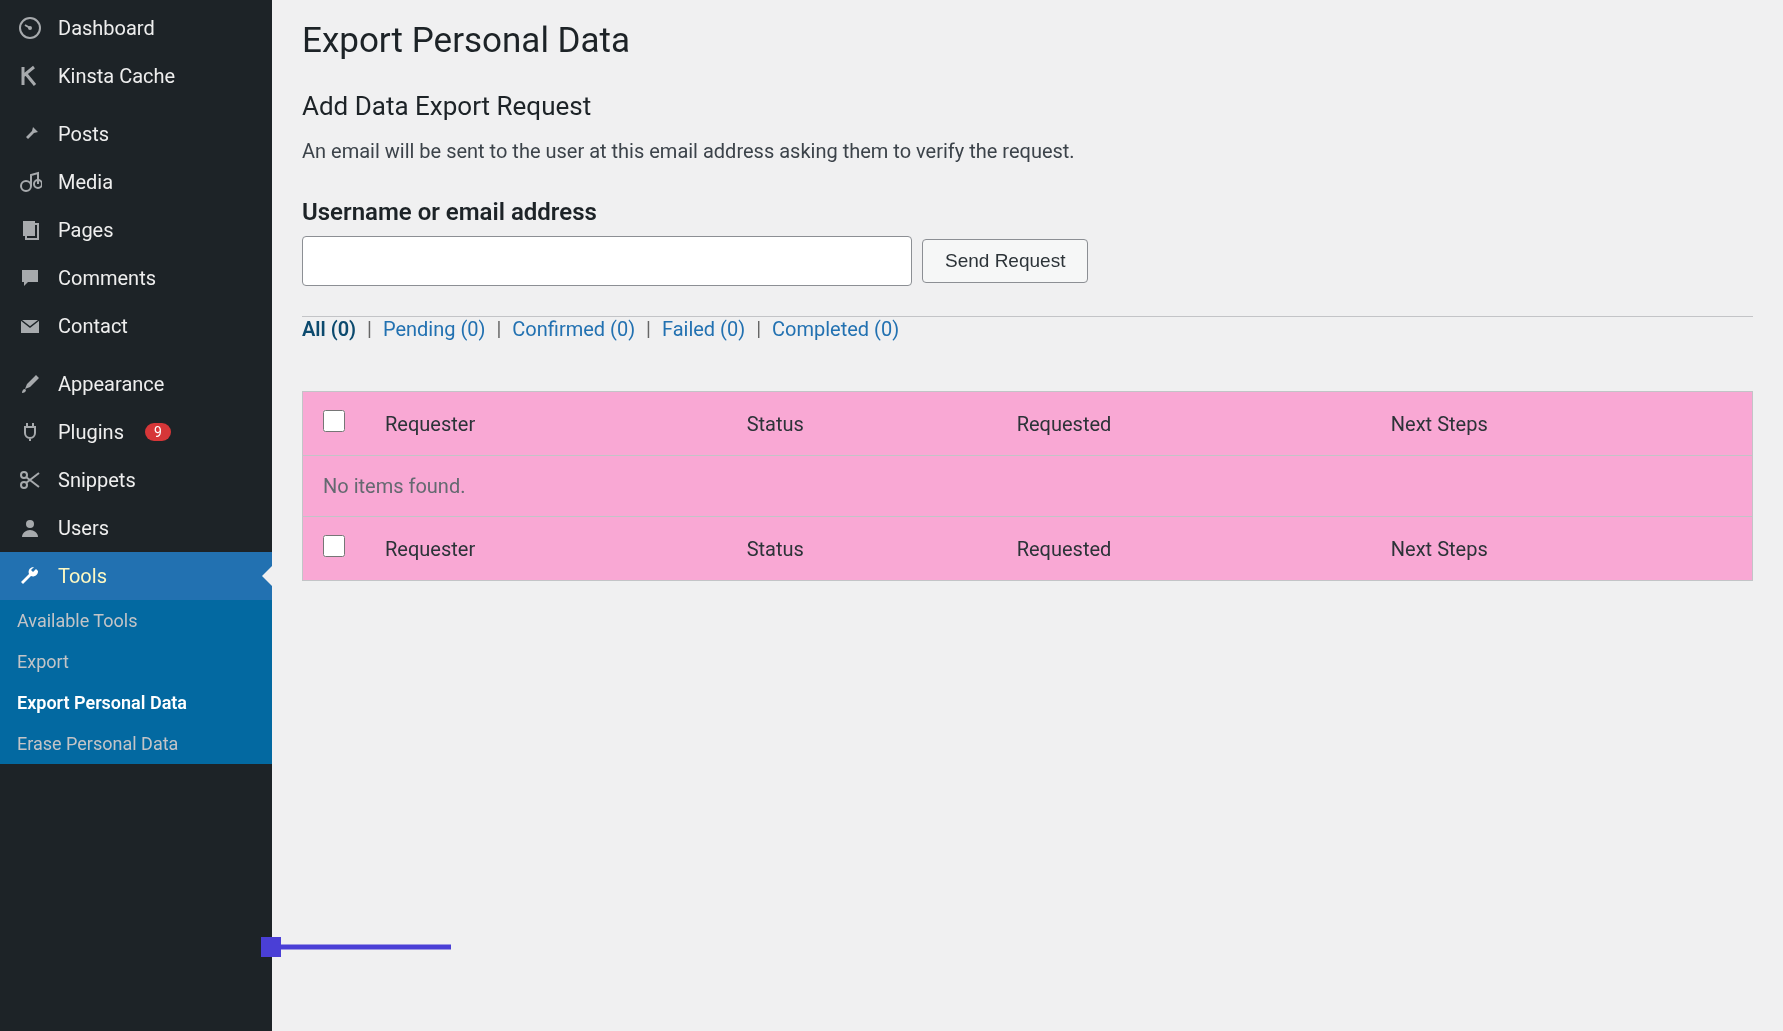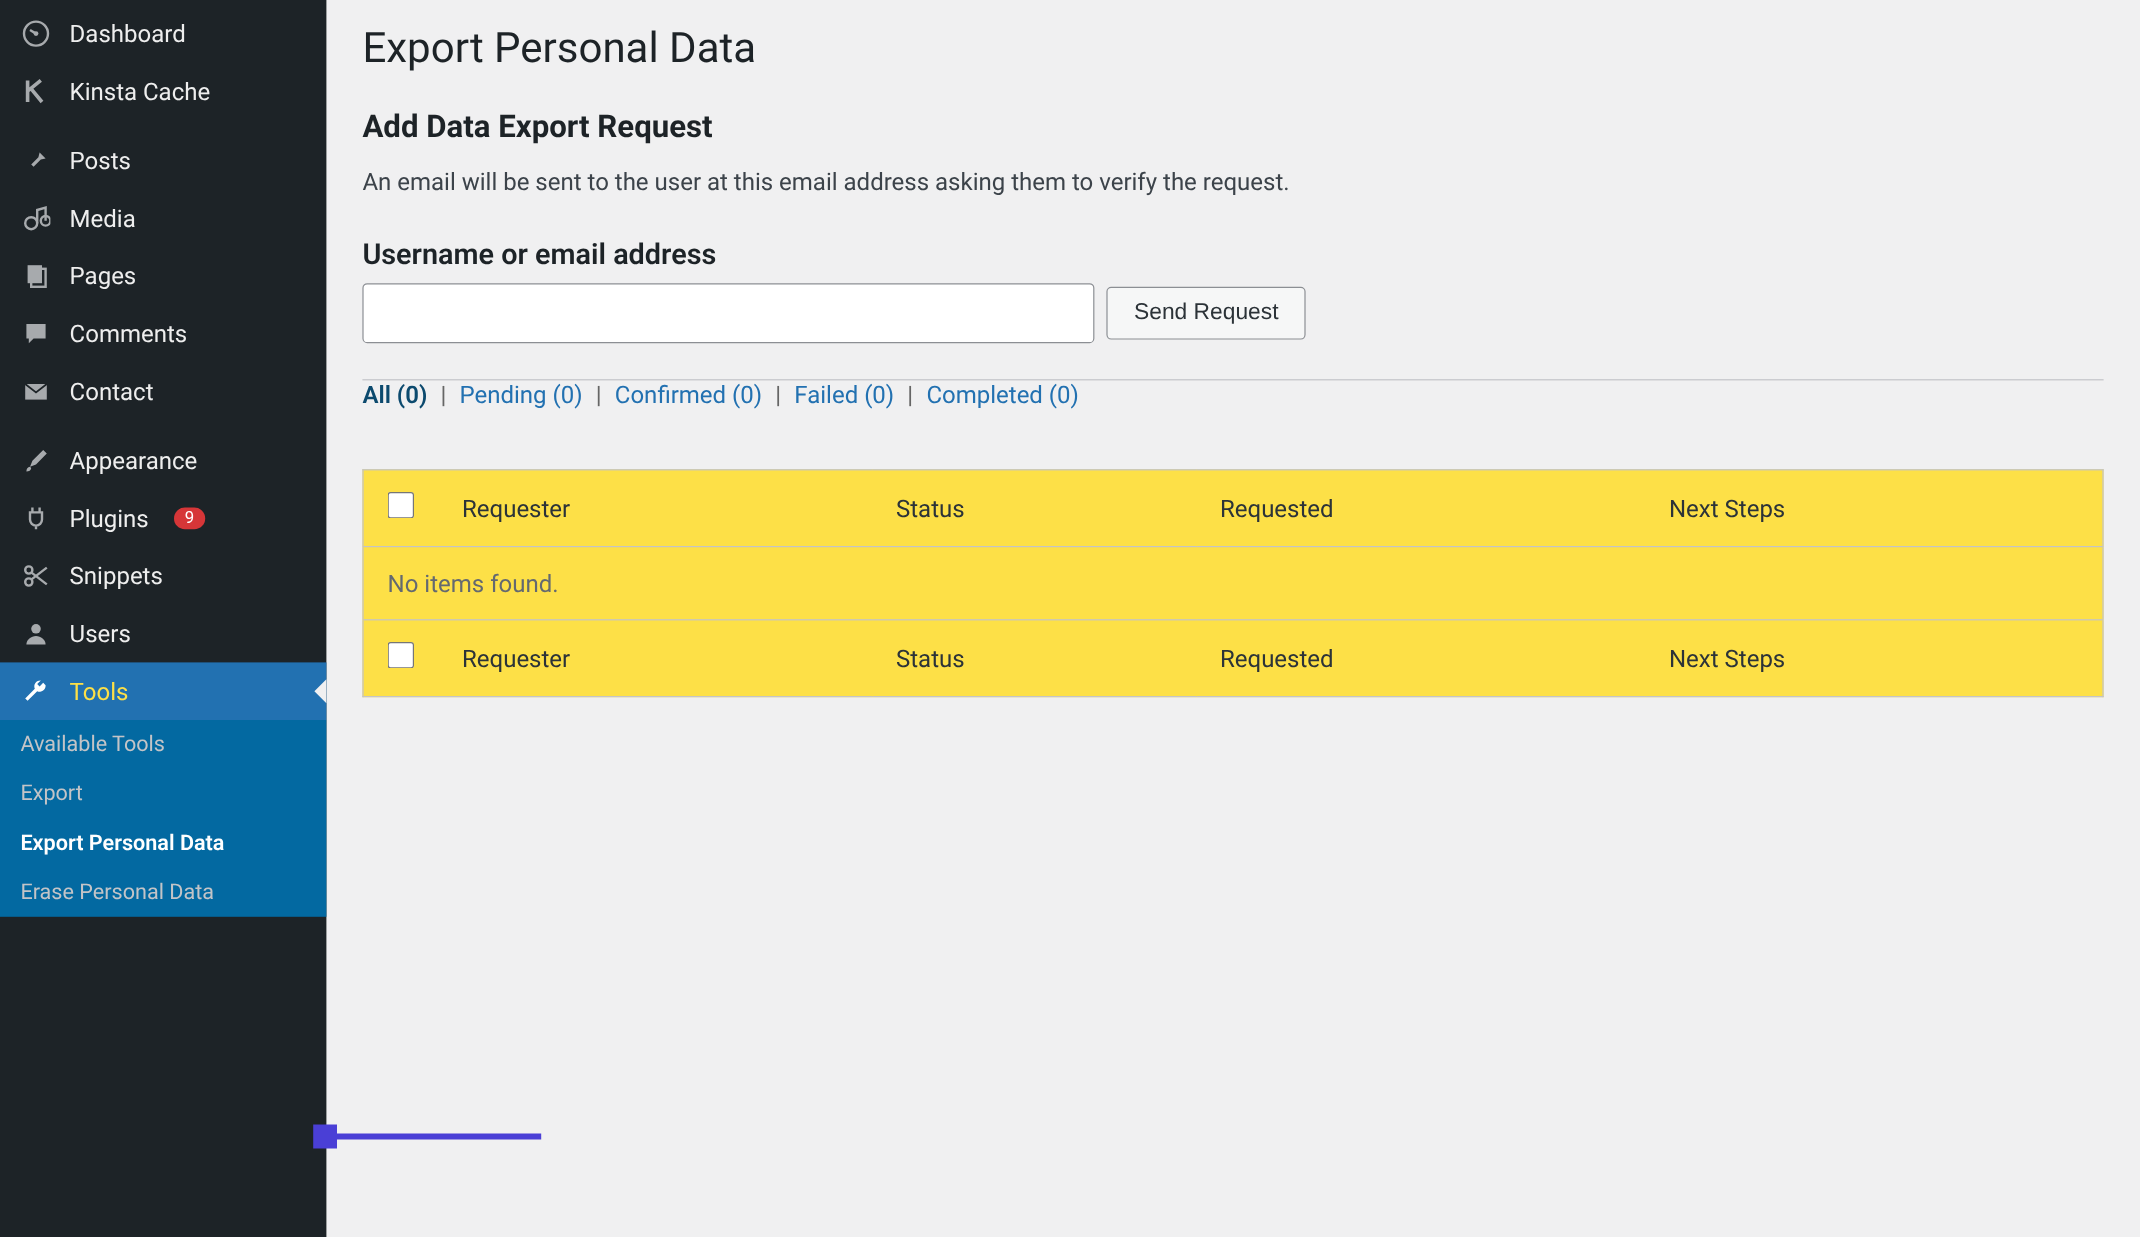--- a/index.html
+++ b/index.html
@@ -22,21 +22,21 @@
 .menu-item {
   display: flex;
   align-items: center;
   padding: 12px 17px;
   cursor: pointer;
   font-size: 20px;
   color: #eee;
   gap: 15px;
 }
 .menu-item .icon { width: 26px; display: inline-flex; justify-content: center; align-items: center; fill: #a7aaad; }
-.menu-item.current { background: #2271b1; color: #fde047; position: relative; }
+.menu-item.current { background: #2271b1; color: #fef9c3; position: relative; }
 .menu-item.current .icon { fill: #fff; }
 .menu-item.current::after {
   content: "";
   position: absolute;
   right: 0;
   top: 50%;
   transform: translateY(-50%);
   border: 10px solid transparent;
   border-right-color: #f0f0f1;
 }
@@ -66,21 +66,21 @@
   padding: 20px 30px 40px 30px;
 }
 .page-title {
   font-size: 35px;
   font-weight: 400;
   color: #1d2327;
   margin-bottom: 30px;
 }
 .section-heading {
   font-size: 26px;
-  font-weight: 700;
+  font-weight: 400;
   color: #1d2327;
   margin-bottom: 18px;
 }
 .description {
   font-size: 20px;
   color: #3c434a;
   margin-bottom: 35px;
 }
 .form-label {
   font-size: 24px;
@@ -120,21 +120,21 @@
   margin-bottom: 50px;
 }
 .subsubsub a { color: #2271b1; text-decoration: none; }
 .subsubsub .current { font-weight: 600; color: #0c4a6e; }
 .subsubsub .sep { color: #666; margin: 0 6px; }
 
 .wp-list-table {
   width: 100%;
   border: 1px solid #c3c4c7;
   border-collapse: collapse;
-  background: #fde047;
+  background: #f9a8d4;
   font-size: 20px;
 }
 .wp-list-table th, .wp-list-table td {
   text-align: left;
   padding: 18px 20px;
   font-weight: 400;
   color: #2c3338;
 }
 .wp-list-table thead th, .wp-list-table tfoot th {
   border-bottom: 1px solid #c3c4c7;

